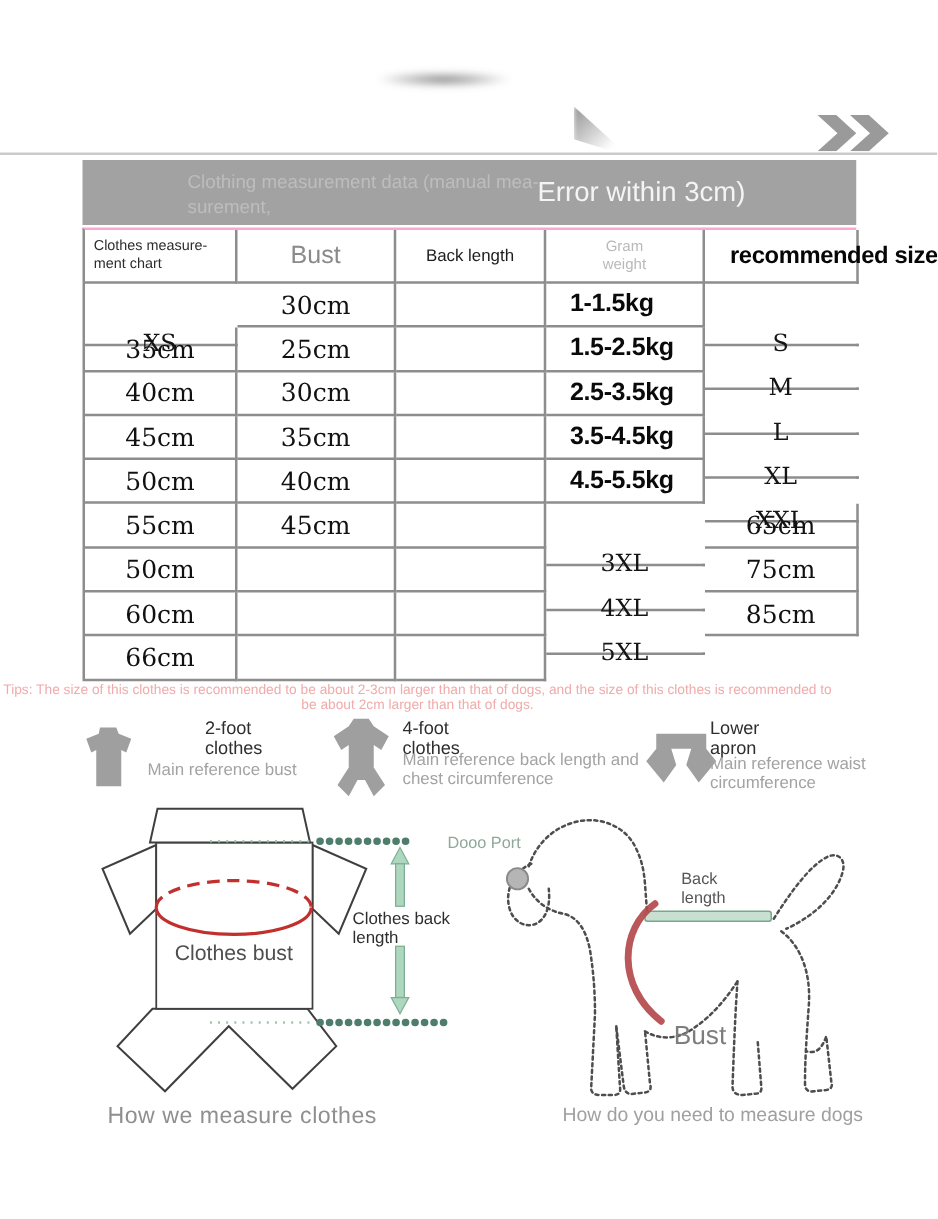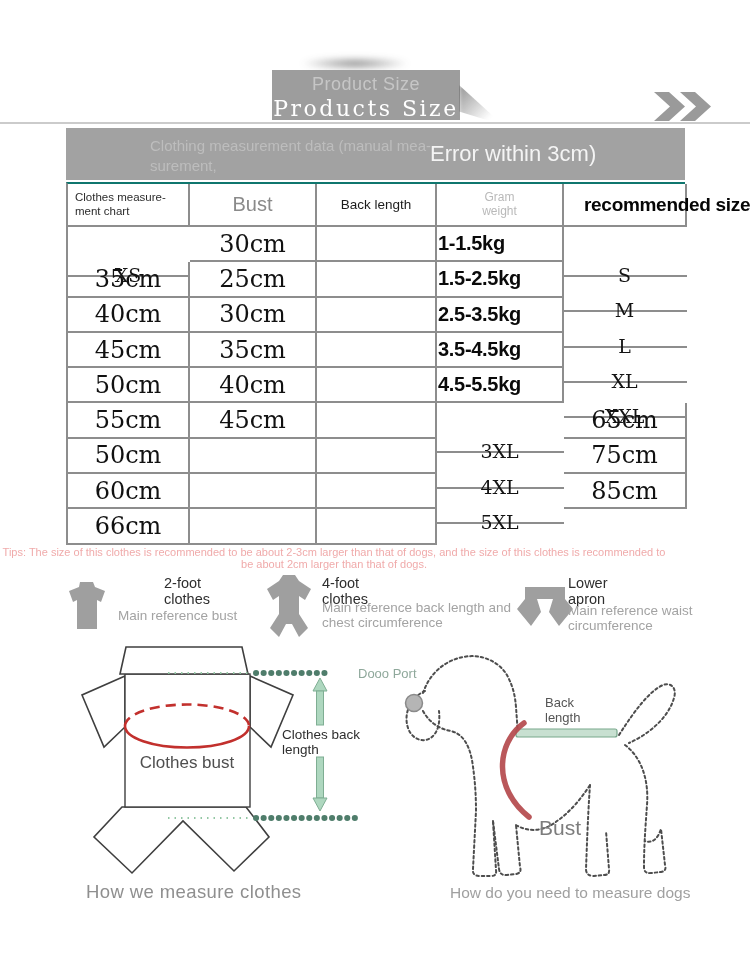--- a/index.html
+++ b/index.html
@@ -20,34 +20,34 @@
   .chevrons{position:absolute;left:652px;top:92px;}
   .top-rule{position:absolute;left:0;top:122px;width:750px;height:2px;background:#cbcbcb;}
   
   .size-table{position:absolute;left:66px;top:128px;width:619px;border-radius:29px;}
   .banner{position:relative;width:619px;height:52px;background:#a2a2a2;margin-bottom:2px;}
   .banner-left{position:absolute;left:84px;top:8px;width:300px;font-size:15px;line-height:1.33;
                color:#bdbdbd;white-space:pre-line;}
   .banner-right{position:absolute;left:364px;top:13px;font-size:22px;color:#f4f4f4;}
   .grid{display:grid;grid-template-columns:122px 127px 120px 127px 123px;
         grid-template-rows:43px repeat(9,35.3px);
-        border-left:2px solid #8d8d8d;border-top:2px solid #0f766e;background:#fff;}
+        border-left:2px solid #8d8d8d;border-top:2px solid #f9a8d4;background:#fff;}
   .cell{border-right:2px solid #8d8d8d;border-bottom:2px solid #8d8d8d;
         display:flex;align-items:center;justify-content:center;overflow:visible;}
   .h-size{font-size:11.5px;color:#2c2c2c;justify-content:flex-start;padding-left:7px;
           line-height:1.15;white-space:pre-line;}
   .h-bust{font-size:20px;color:#8a8a8a;}
   .h-back{font-size:13.5px;color:#1c1c1c;}
   .h-gram{font-size:12px;color:#b9b9b9;line-height:1.15;text-align:center;white-space:pre-line;}
   .h-rec{font-size:19px;font-weight:bold;color:#060606;justify-content:flex-start;
          padding-left:20px;white-space:nowrap;letter-spacing:-.3px;}
   .c-size{font-family:"DejaVu Serif",serif;font-size:19px;color:#141414;margin-top:48px;}
-  .c-cm{font-family:"DejaVu Serif",serif;font-size:24px;color:#111;}
+  .c-cm{font-family:"DejaVu Serif",serif;font-size:20px;color:#111;}
   .c-rec{font-size:20px;font-weight:bold;color:#0a0a0a;justify-content:flex-start;
-         padding-left:1px;letter-spacing:-.3px;}
+         padding-left:19px;letter-spacing:-.3px;}
   
   .tips{position:absolute;left:0;top:546px;width:668px;text-align:center;
         font-size:11px;color:#f0abab;}
   
   .legend-icon{position:absolute;}
   .lg-title{position:absolute;font-size:14.5px;color:#2e2e2e;line-height:1.08;white-space:pre-line;}
   .lg-desc{position:absolute;font-size:13.5px;color:#a3a3a3;line-height:1.12;white-space:pre-line;}
   
   .clothes-svg{position:absolute;left:60px;top:645px;}
   .dog-svg{position:absolute;left:393px;top:643px;}
@@ -55,24 +55,20 @@
                    letter-spacing:.4px;}
   .caption-dog{position:absolute;left:450px;top:884px;font-size:15.5px;color:#a0a0a0;}
   svg text{font-family:"Liberation Sans",sans-serif;}
 </style>
 </head>
 <body>
 
 <div class="page">
 
   <div class="smudge"></div>
-  <div class="title-box">
-    <div class="title-small">Product Size</div>
-    <div class="title-large">Products Size</div>
-  </div>
   <div class="title-shadow"></div>
   <svg class="chevrons" width="62" height="29" viewBox="0 0 62 29">
     <polygon points="2,0 17,0 33,14.5 17,29 2,29 18,14.5" fill="#9a9a9a"></polygon>
     <polygon points="28,0 43,0 59,14.5 43,29 28,29 44,14.5" fill="#9a9a9a"></polygon>
   </svg>
   <div class="top-rule"></div>
 
   <div class="size-table">
     <div class="banner">
       <div class="banner-left">Clothing measurement data (manual mea-

